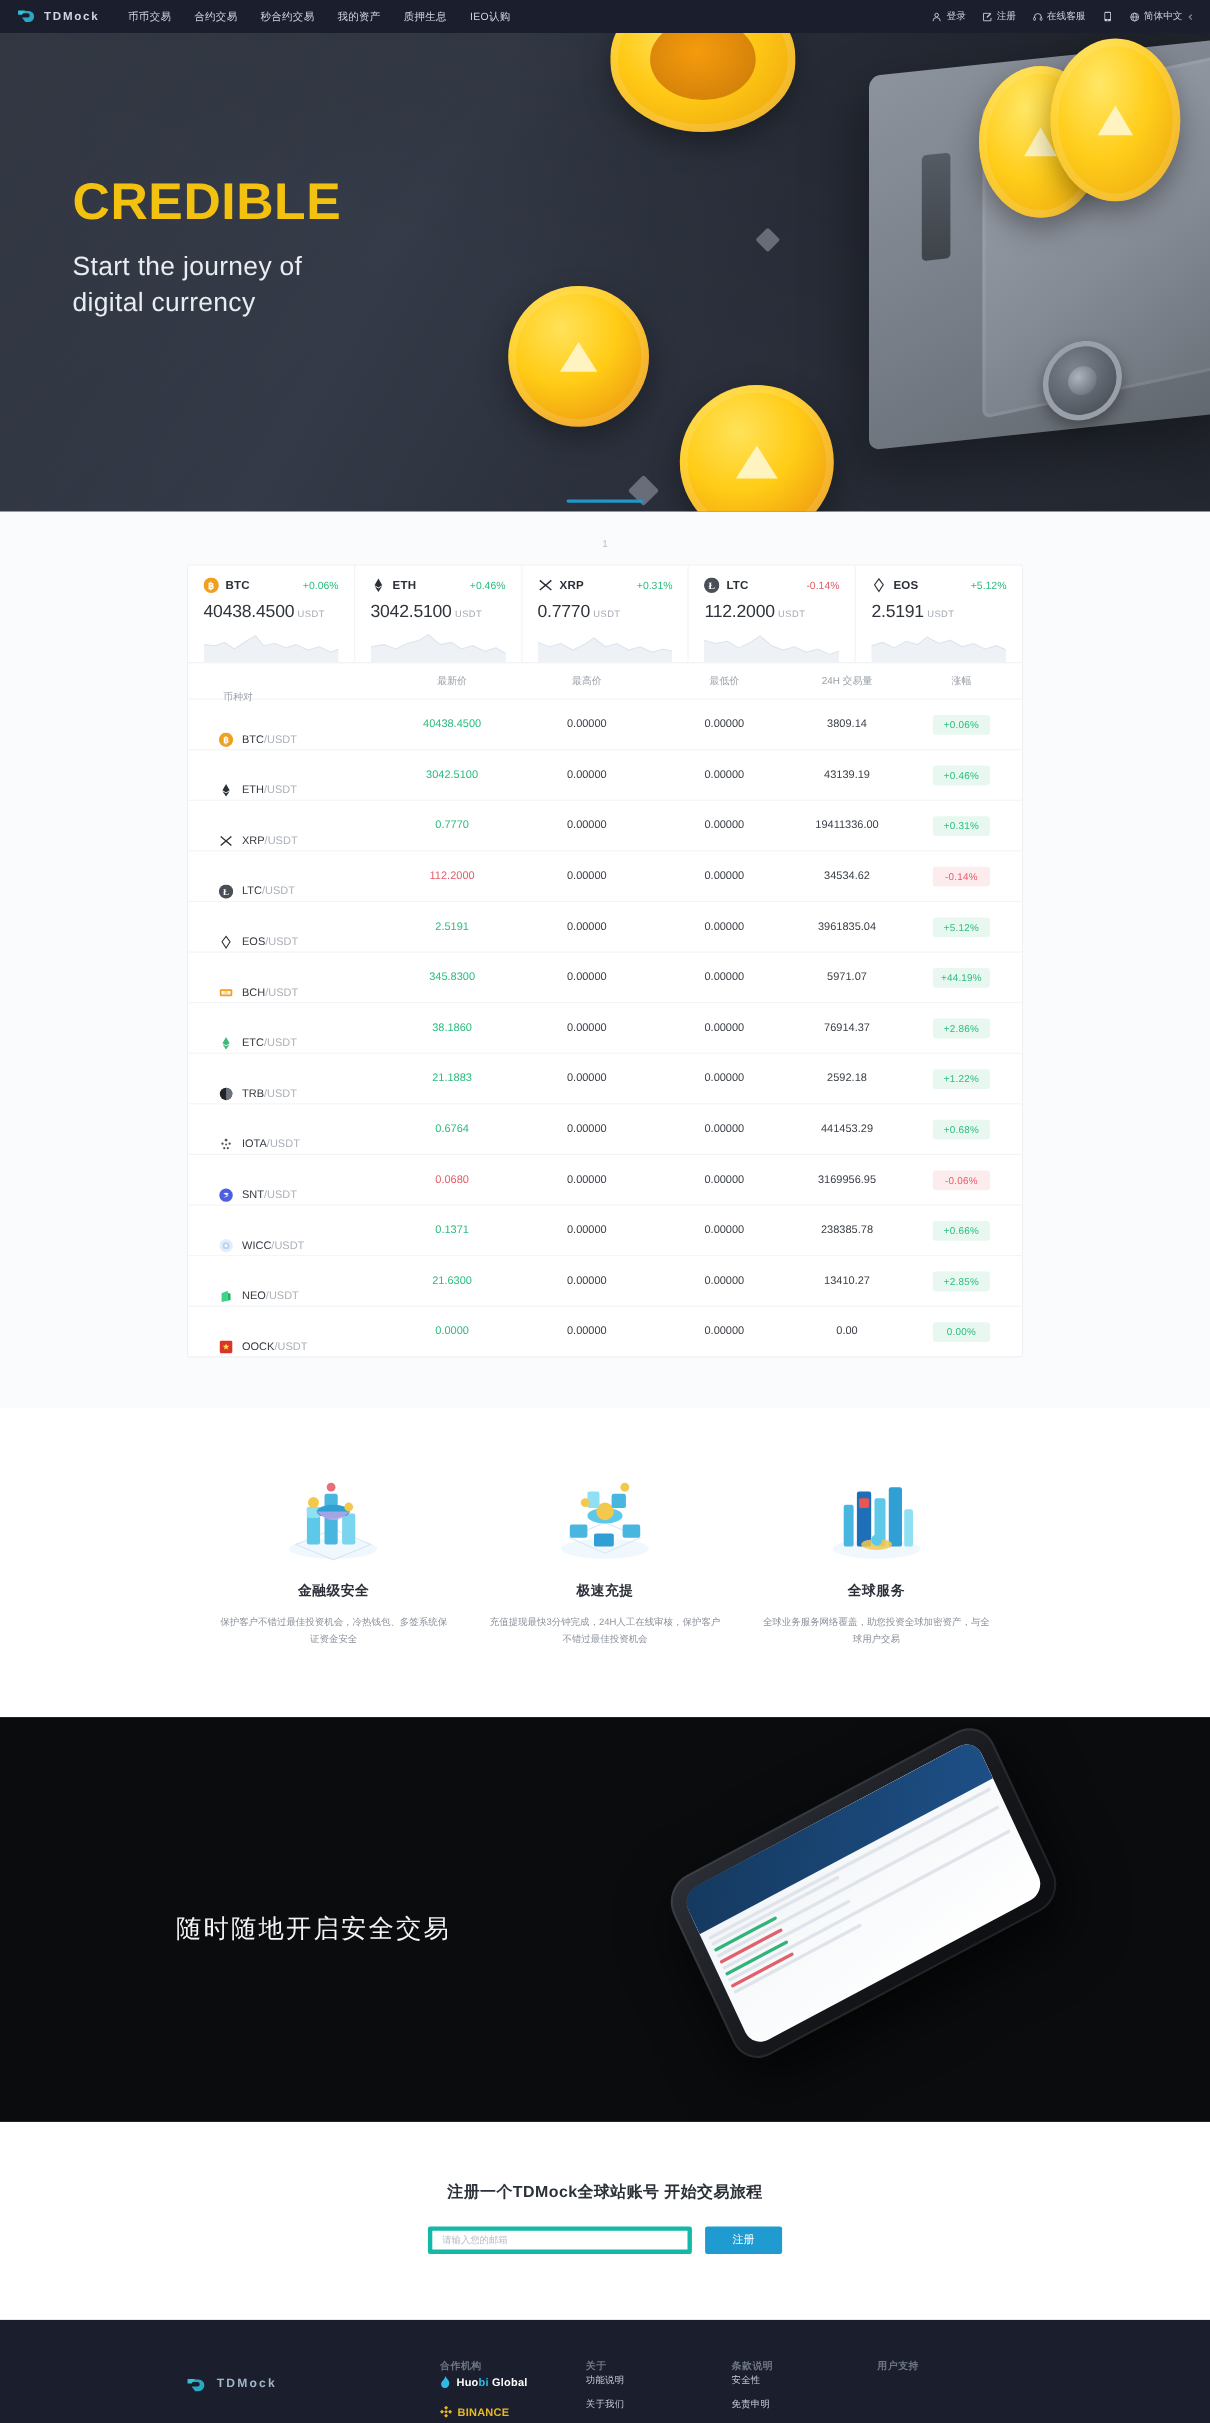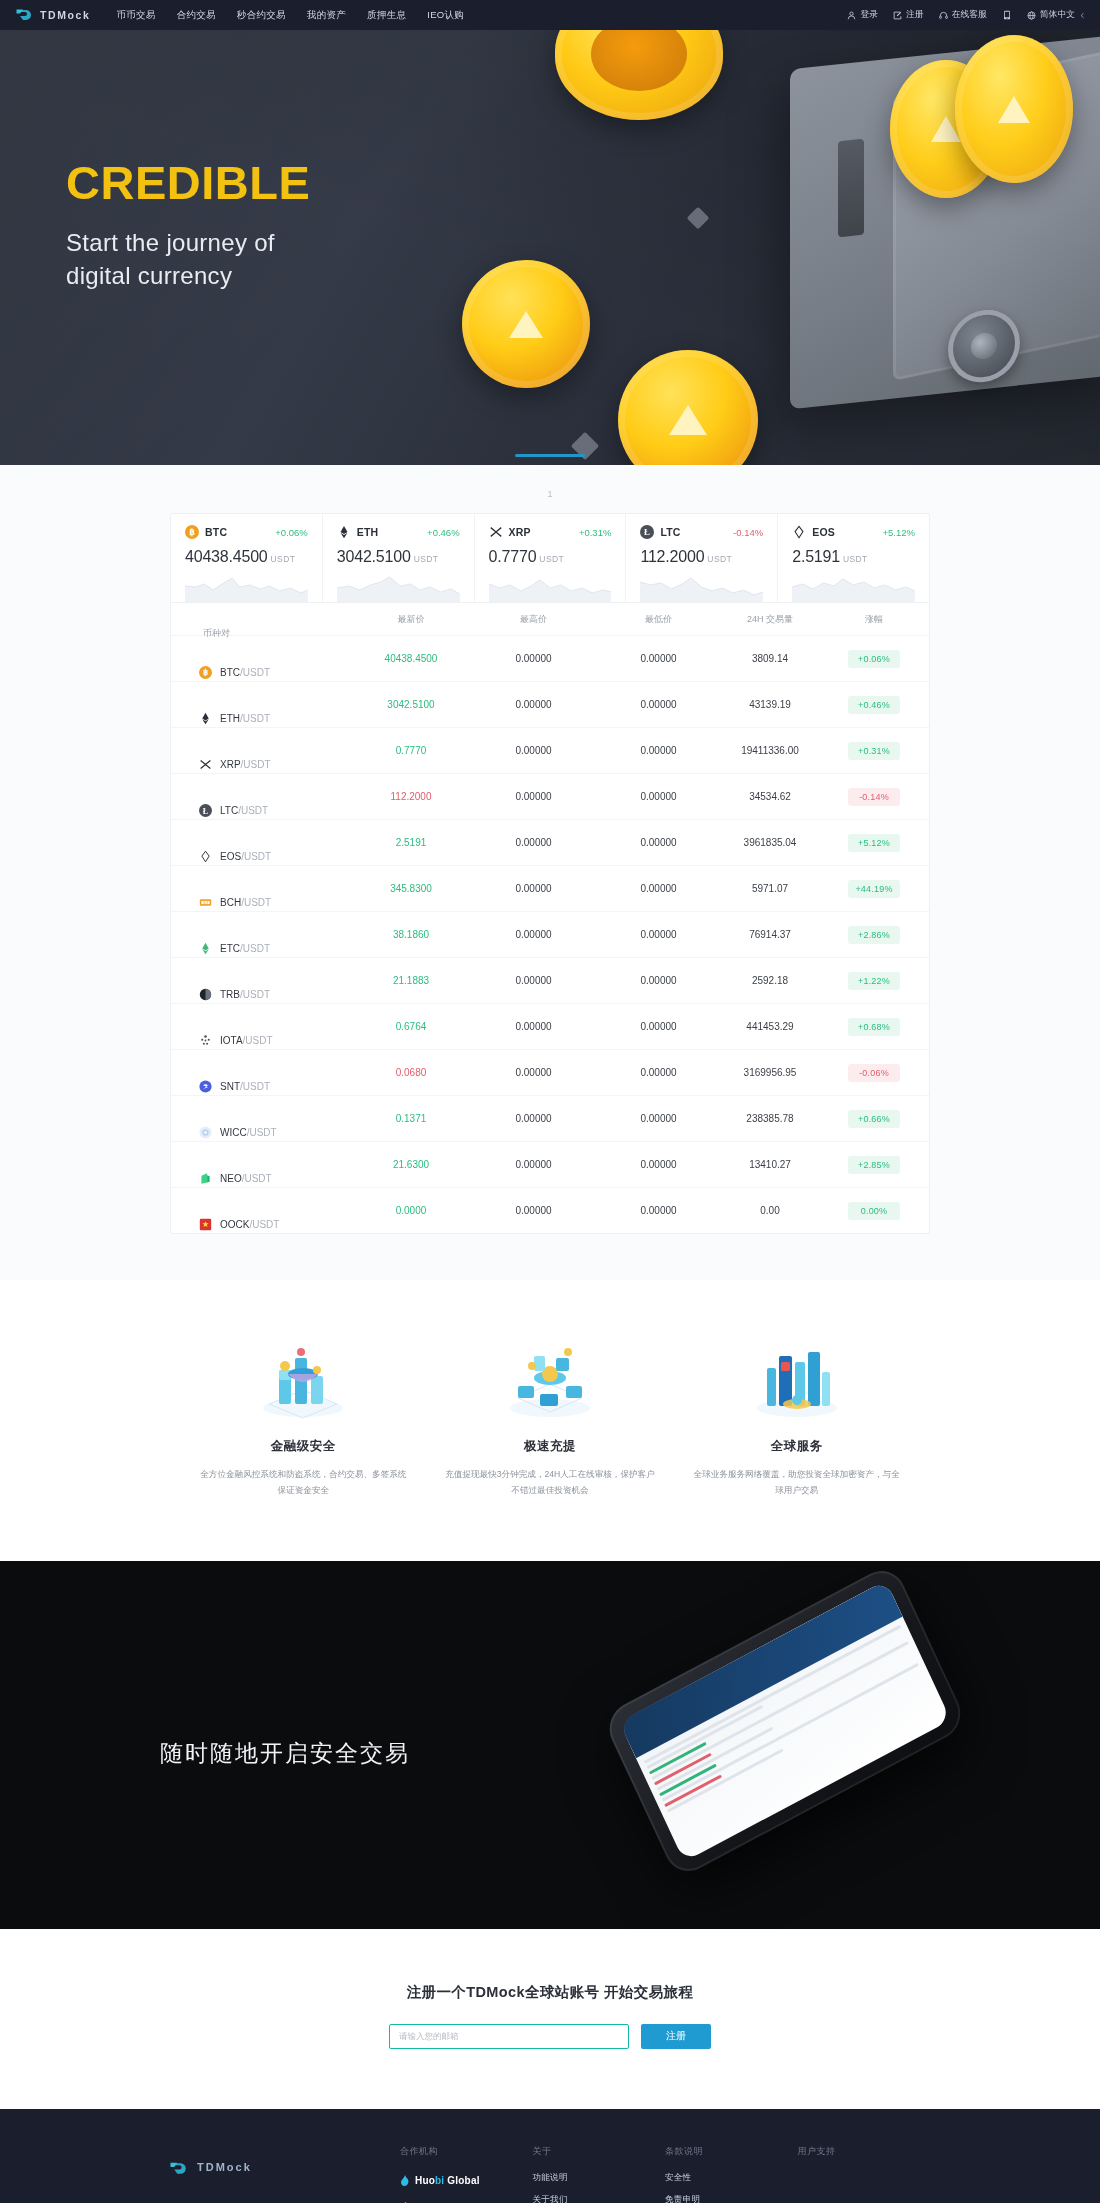--- a/index.html
+++ b/index.html
@@ -222,39 +222,39 @@
   .scr-line.green{ background:#32b37a; width:22%; }
   .scr-line.red{ background:#e0606c; width:22%; }
 
   
   .signup { background:#fff; padding: 54px 0 60px; text-align:center; }
   .signup-title { font-size:14.5px; color:#2b3039; font-weight:700; letter-spacing:.4px;}
   .signup-form {
     margin-top: 22px; display:flex; justify-content:center; gap: 12px;
   }
   .signup-input {
-    width: 240px; height: 25px; border:1px solid #14b8a6; border-radius:2px;
+    width: 240px; height: 25px; border:4px solid #14b8a6; border-radius:2px;
     padding: 0 9px; font-size: 8.5px; color:#4a4f57; outline:none;
     font-family: "Liberation Sans", sans-serif;
   }
   .signup-input::placeholder{ color:#b6bbc3; }
   .signup-btn {
     width: 70px; height: 25px; border:none; border-radius:2px;
     background:#1f9bd1; color:#fff; font-size:10px; cursor:pointer;
     font-family: "Liberation Sans", sans-serif;
   }
 
   
   .footer { background:#1b1f2d; padding: 36px 0 30px; }
   .footer-inner { width: 760px; margin: 0 auto; display:flex; }
   .f-brand { flex: 0 0 230px; display:flex; align-items:flex-start; gap:7px; padding-top: 16px;}
   .f-brand-name { color:#9fb6c9; font-size:11px; letter-spacing:2px; font-weight:600;}
   .f-col { flex: 1; }
   .f-col h4 {
-    color:#6e7687; font-size:9px; font-weight:400; margin-bottom: 14px; letter-spacing:.5px;
+    color:#6e7687; font-size:9px; font-weight:700; letter-spacing:.5px;
   }
   .f-col a {
     display:block; color:#c9cfdb; font-size:8.5px; text-decoration:none;
     margin-bottom: 10px; letter-spacing:.3px;
   }
   .partner { display:flex; align-items:center; gap:5px; margin-bottom: 9px; }
   .partner-label { font-size:10px; font-weight:700; letter-spacing:.2px; }
   .p-huobi { color:#fff; }
   .p-huobi em { color:#2eb9e6; font-style:normal; }
   .p-binance { color:#e8b923; }
@@ -704,21 +704,21 @@
           <rect x="38" y="16" width="12" height="46" rx="2" fill="#49b6e0"></rect>
           <rect x="54" y="34" width="12" height="28" rx="2" fill="#7bd5ee"></rect>
           <ellipse cx="46" cy="32" rx="15" ry="6" fill="#2f9fd4"></ellipse>
           <path d="M31 32 q15 16 30 0" fill="#c9a6e8" opacity=".75"></path>
           <circle cx="28" cy="24" r="5" fill="#f3c84d"></circle>
           <circle cx="60" cy="28" r="4" fill="#f3c84d"></circle>
           <circle cx="44" cy="10" r="4" fill="#e86f7a"></circle>
         </svg>
       </div>
       <div class="feat-title">金融级安全</div>
-      <div class="feat-desc">全方位金融风控系统和防盗系统，合约交易、多签系统保证资金安全</div>
+      <div class="feat-desc">保护客户不错过最佳投资机会，冷热钱包、多签系统保证资金安全</div>
     </div>
 
     <div class="feat">
       <div class="feat-art">
         <svg width="92" height="80" viewBox="0 0 92 80">
           <ellipse cx="46" cy="66" rx="40" ry="9" fill="#f0f7fd"></ellipse>
           <path d="M14 56 L46 42 L78 56 L46 70 Z" fill="none" stroke="#d6e8f5" stroke-width="1"></path>
           <rect x="14" y="44" width="16" height="12" rx="2" fill="#49b6e0"></rect>
           <rect x="62" y="44" width="16" height="12" rx="2" fill="#49b6e0"></rect>
           <rect x="36" y="52" width="18" height="12" rx="2" fill="#2f9fd4"></rect>

